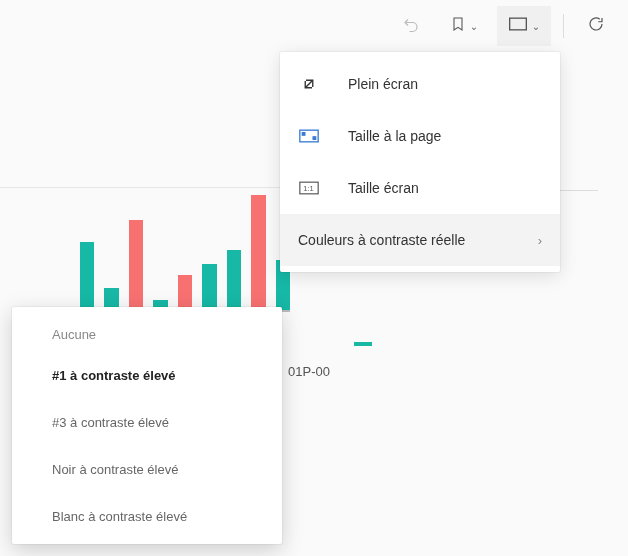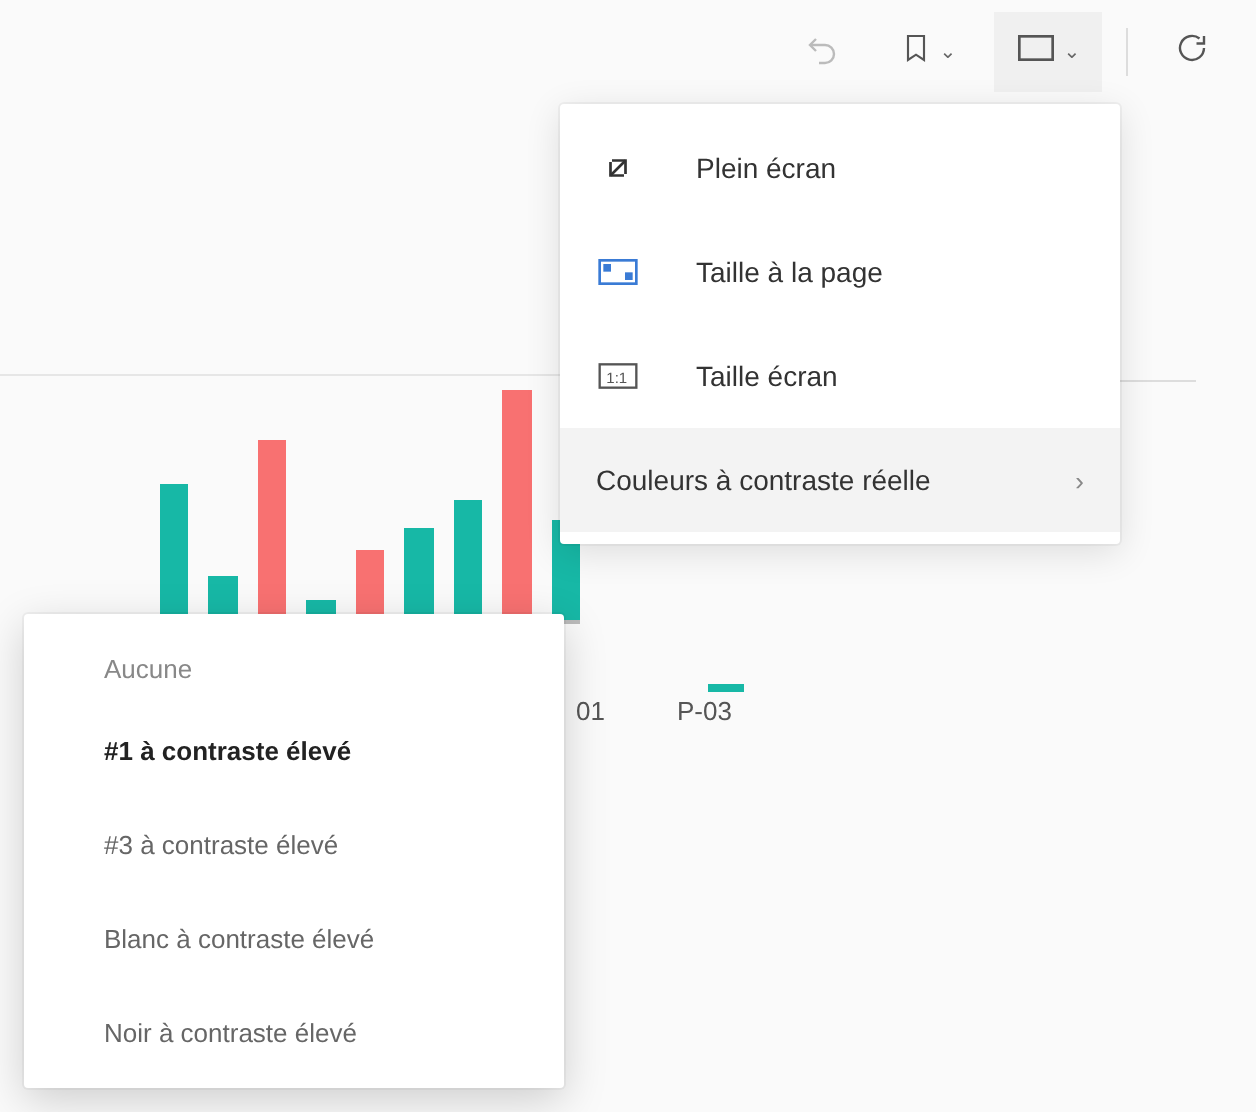--- a/index.html
+++ b/index.html
@@ -124,24 +124,23 @@
     gap: 10px;
     border-bottom: 2px solid #bbb;
     padding-bottom: 0;
   }
   .bar { width: 18px; }
   .bar.teal { background: #17b8a6; }
   .bar.coral { background: #f87171; }
 
   .xaxis-labels {
     position: absolute;
-    top: 296px;
+    top: 312px;
     left: 288px;
     display: flex;
-    gap: 36px;
     font-size: 13px;
     color: #555;
   }
   .legend-swatch {
     position: absolute;
     top: 290px;
     left: 354px;
     width: 18px;
     height: 4px;
     background: #17b8a6;
@@ -217,21 +216,21 @@
     <div class="bar teal" style="height:46px"></div>
     <div class="bar teal" style="height:60px"></div>
     <div class="bar coral" style="height:115px"></div>
     <div class="bar teal" style="height:50px"></div>
   </div>
 
   <div class="legend-swatch"></div>
 
   <div class="xaxis-labels">
     <span>01</span>
-    <span>P-03</span>
+    <span>P-00</span>
   </div>
 
   <div class="right-links">
     <div class="rl1">n</div>
     <div class="rl2">page</div>
   </div>
 </div>
 
 <div class="view-menu">
   <div class="menu-item">
@@ -271,18 +270,18 @@
 
 <div class="contrast-menu">
   <div class="sub-heading">Aucune</div>
   <div class="contrast-item selected">
     <span>#1 à contraste élevé</span>
   </div>
   <div class="contrast-item">
     <span>#3 à contraste élevé</span>
   </div>
   <div class="contrast-item">
+    <span>Noir à contraste élevé</span>
+  </div>
+  <div class="contrast-item">
     <span>Blanc à contraste élevé</span>
   </div>
-  <div class="contrast-item">
-    <span>Noir à contraste élevé</span>
-  </div>
 </div>
 
 </body></html>

